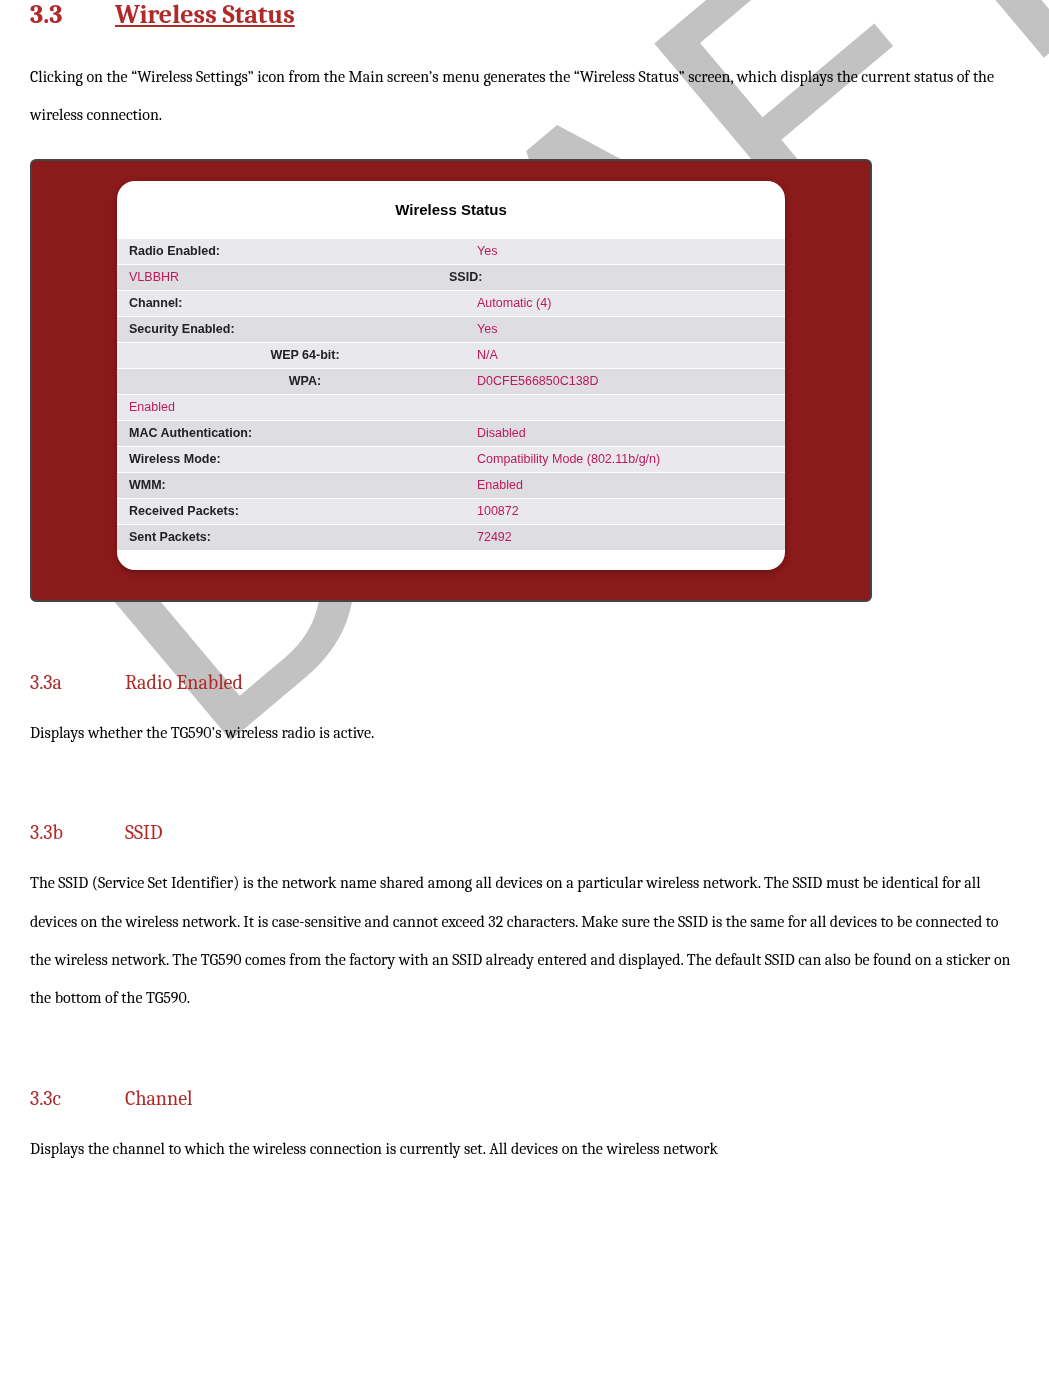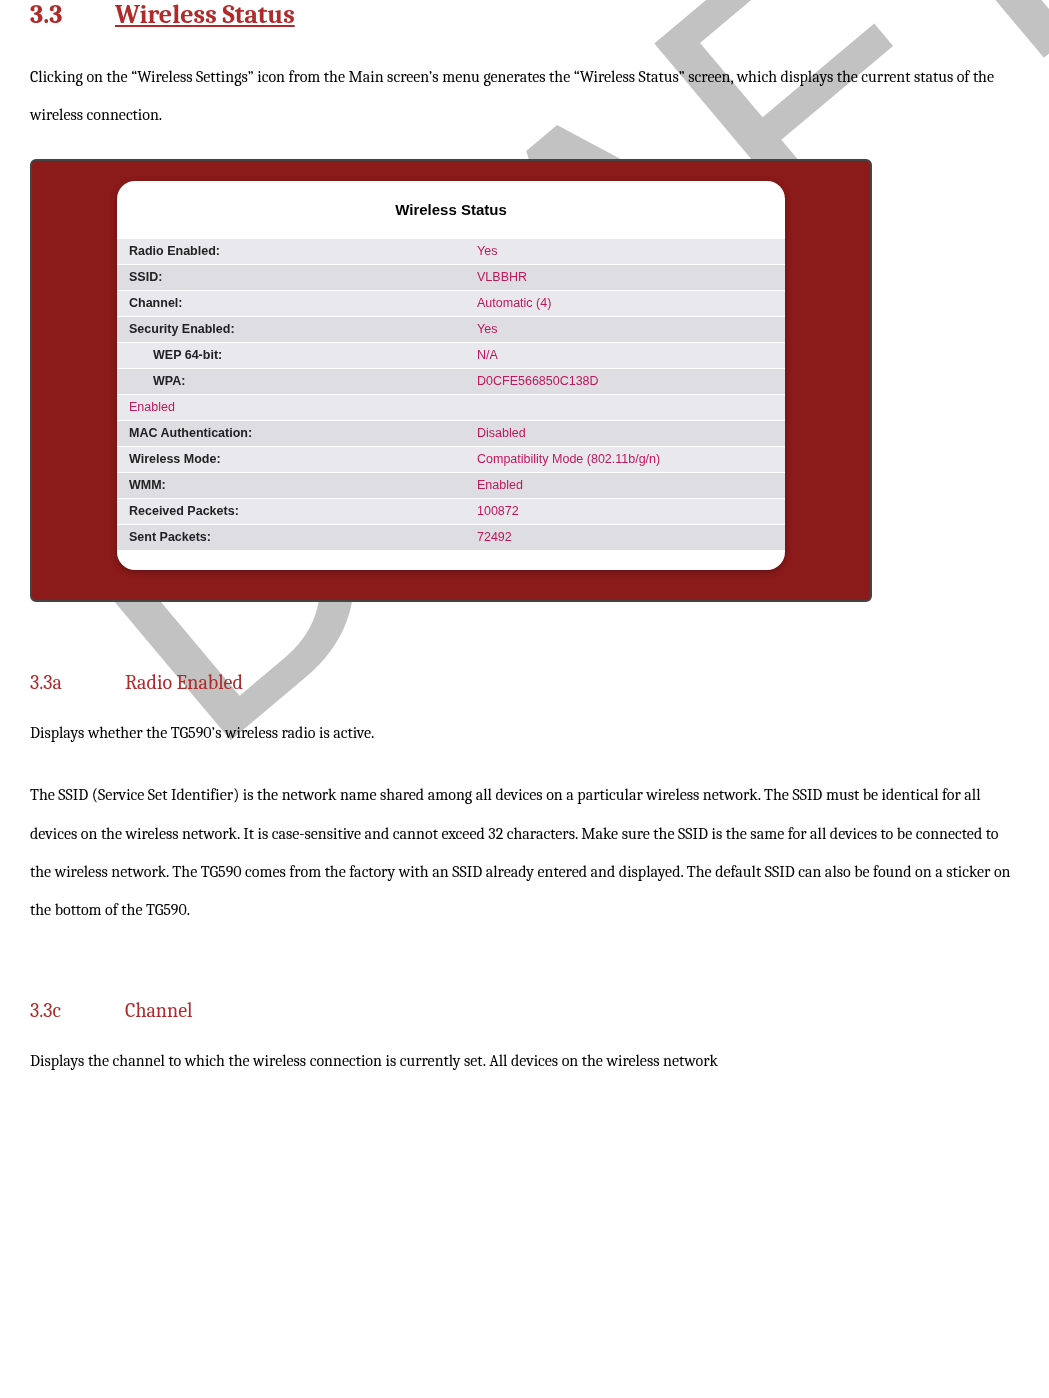--- a/index.html
+++ b/index.html
@@ -86,21 +86,21 @@
     .cell {
       padding: 5.5px 8px;
       color: #be185d;
     }
     .cell.label {
       width: 348px;
       font-weight: bold;
       color: #222;
       padding-left: 12px;
     }
-    .cell.label.indent { padding-left: 36px; }
+    .cell.label.indent { padding-left: 36px; text-align: center; }
     .cell.value { flex: 1; padding-left: 12px; }
     .page-wrap { min-height: 1398px; position: relative; }
   </style>
 </head>
 <body>
 
 <div class="page-wrap">
   <div class="watermark">DRAFT</div>
 
   <div class="content">
@@ -113,22 +113,22 @@
 
     <div class="panel-outer">
       <div class="panel-inner">
         <div class="panel-title">Wireless Status</div>
         <div class="status-table">
           <div class="row">
               <div class="cell label">Radio Enabled:</div>
               <div class="cell value">Yes</div>
             </div>
           <div class="row">
+              <div class="cell value">VLBBHR</div>
               <div class="cell label">SSID:</div>
-              <div class="cell value">VLBBHR</div>
             </div>
           <div class="row">
               <div class="cell label">Channel:</div>
               <div class="cell value">Automatic (4)</div>
             </div>
           <div class="row">
               <div class="cell label">Security Enabled:</div>
               <div class="cell value">Yes</div>
             </div>
           <div class="row">
@@ -164,20 +164,23 @@
             </div>
         </div>
       </div>
     </div>
 
     <h3 class="sub-heading">
       <span class="sub-num">3.3a</span><span>Radio Enabled</span>
     </h3>
     <p class="body-text">Displays whether the TG590’s wireless radio is active.</p>
 
+    <h3 class="sub-heading">
+      <span class="sub-num">3.3b</span><span>SSID</span>
+    </h3>
     <p class="body-text">The SSID (Service Set Identifier) is the network name shared among all devices on a particular wireless network. The SSID must be identical for all devices on the wireless network. It is case-sensitive and cannot exceed 32 characters. Make sure the SSID is the same for all devices to be connected to the wireless network. The TG590 comes from the factory with an SSID already entered and displayed. The default SSID can also be found on a sticker on the bottom of the TG590.</p>
 
     <h3 class="sub-heading">
       <span class="sub-num">3.3c</span><span>Channel</span>
     </h3>
     <p class="body-text">Displays the channel to which the wireless connection is currently set. All devices on the wireless network</p>
 
   </div>
 
 </div>

